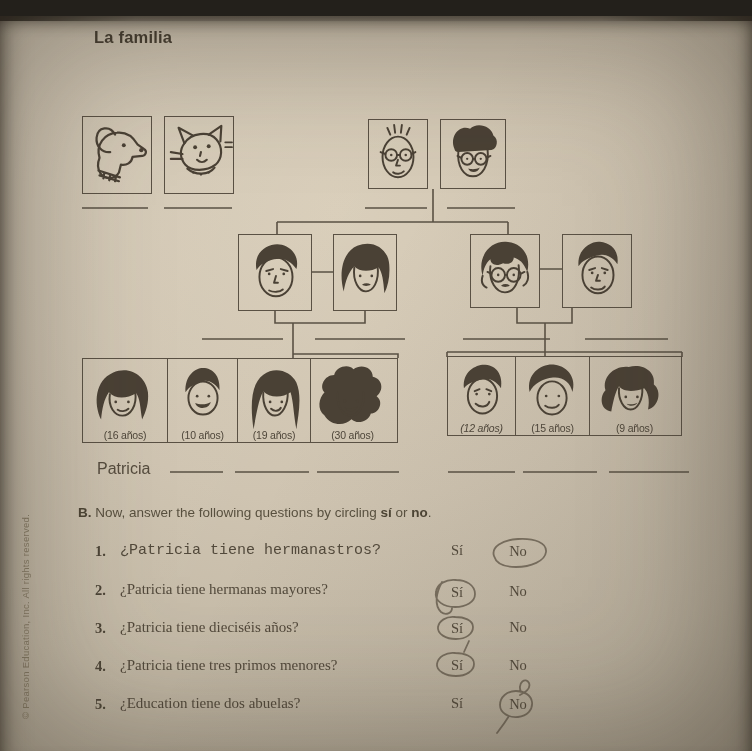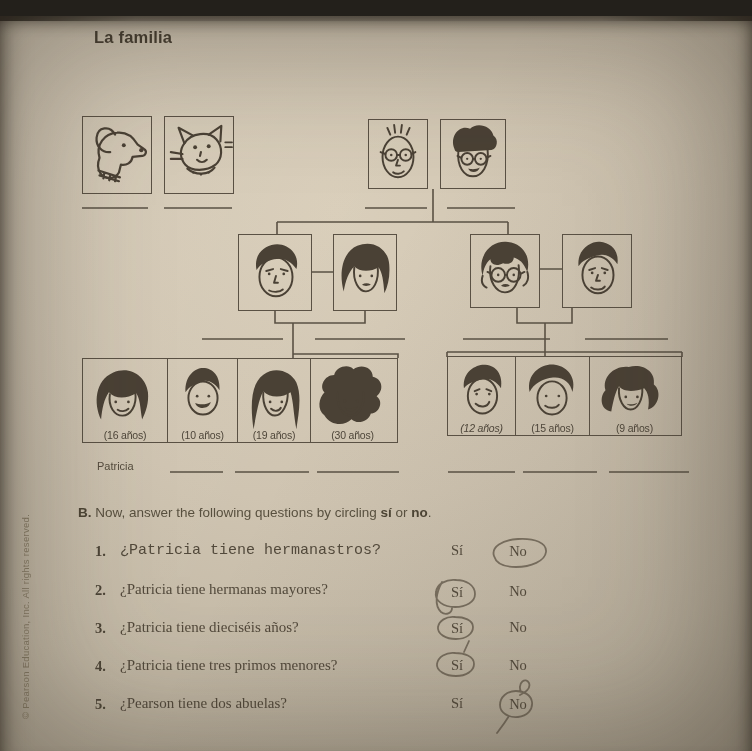--- a/index.html
+++ b/index.html
@@ -21,21 +21,21 @@
   .abs{position:absolute;}
   .title{left:94px;top:12px;font-size:16.5px;font-weight:bold;color:#453d30;letter-spacing:.2px;}
   .para-a{left:94px;top:39px;width:602px;font-size:13px;line-height:1.4;color:#58503f;}
   .bold{font-weight:bold;color:#4c4434;}
   .box{position:absolute;border:1.6px solid #5a5144;box-sizing:border-box;}
   .age{position:absolute;left:0;right:0;bottom:1px;text-align:center;
        font-size:10.5px;color:#4e463a;letter-spacing:-.2px;}
   .cells{display:flex;height:100%;}
   .cell{position:relative;height:100%;box-sizing:border-box;}
   .cell+.cell{border-left:1.6px solid #5a5144;}
-  .patricia{left:97px;top:444px;font-size:11px;color:#554c3e;}
+  .patricia{left:97px;top:444px;font-size:16px;color:#554c3e;}
   .b-head{left:78px;top:489px;font-size:13.5px;color:#58503f;}
   .qnum{position:absolute;font-family:"Liberation Serif",serif;font-weight:bold;
         font-size:14.5px;color:#4c4436;}
   .qtext{position:absolute;left:120px;font-family:"Liberation Serif",serif;
          font-size:15px;color:#52493b;}
   .si{position:absolute;left:446px;width:22px;text-align:center;
       font-family:"Liberation Serif",serif;font-size:14.5px;color:#52493b;}
   .no{position:absolute;left:504px;width:28px;text-align:center;
       font-family:"Liberation Serif",serif;font-size:14.5px;color:#52493b;}
   .copyright{left:20px;top:703px;transform:rotate(-90deg);transform-origin:0 0;
@@ -327,20 +327,20 @@
   <div class="qtext" style="top:603px;">¿Patricia tiene dieciséis años?</div>
   <div class="si" style="top:604px;">Sí</div>
   <div class="no" style="top:603px;">No</div>
 
   <div class="qnum" style="left:95px;top:642px;">4.</div>
   <div class="qtext" style="top:641px;">¿Patricia tiene tres primos menores?</div>
   <div class="si" style="top:641px;">Sí</div>
   <div class="no" style="top:641px;">No</div>
 
   <div class="qnum" style="left:95px;top:680px;">5.</div>
-  <div class="qtext" style="top:679px;">¿Pearson tiene dos abuelas?</div>
+  <div class="qtext" style="top:679px;">¿Education tiene dos abuelas?</div>
   <div class="si" style="top:679px;">Sí</div>
   <div class="no" style="top:680px;">No</div>
 
   <div class="abs copyright">© Pearson Education, Inc. All rights reserved.</div>
 
   <div class="vignette"></div>
 </div>
 
 </body></html>

